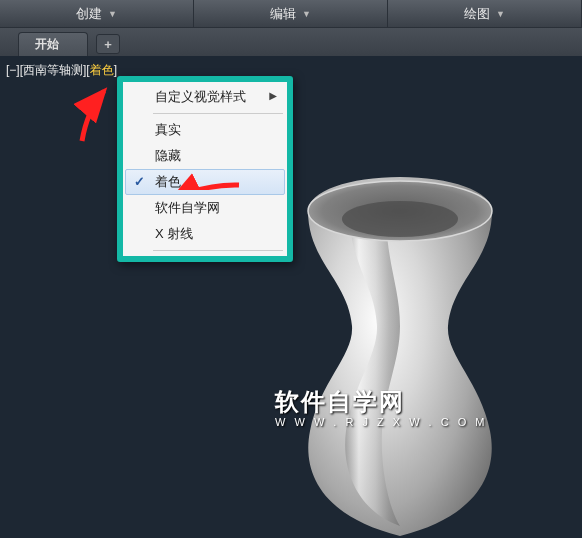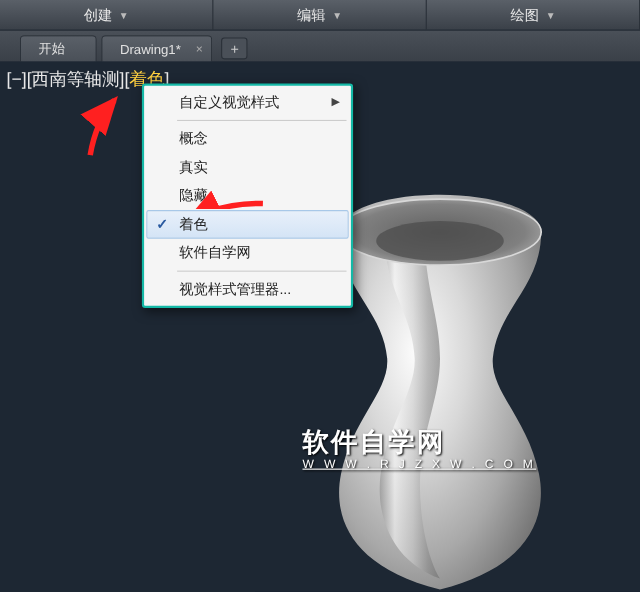--- a/index.html
+++ b/index.html
@@ -24,20 +24,21 @@
   }
   .menu-item .chevron { margin-left: 6px; font-size: 9px; color: #bbb; }
 
   
   .tab-bar {
     height: 28px;
     background: linear-gradient(to bottom, #4a5058 0%, #3a4048 100%);
     display: flex;
     align-items: flex-end;
     padding-left: 18px;
+    font-weight: bold;
   }
   .tab {
     height: 24px;
     padding: 0 28px 0 16px;
     background: linear-gradient(to bottom, #5a6068 0%, #4a5058 100%);
     color: #e0e0e0;
     font-size: 12px;
     display: flex;
     align-items: center;
     border-radius: 4px 4px 0 0;
@@ -63,21 +64,21 @@
   .viewport {
     position: absolute;
     top: 56px; left: 0; right: 0; bottom: 0;
     background: #1d2733;
   }
 
   
   .viewport-label {
     position: absolute;
     top: 6px; left: 6px;
-    font-size: 16px;
+    font-size: 12px;
     white-space: nowrap;
     text-align: center;
   }
   .vl-white { color: #e8e8e8; }
   .vl-yellow { color: #ffd040; }
 
   
   .arrow1 {
     position: absolute;
     top: 30px; left: 72px;
@@ -87,24 +88,24 @@
   .arrow2 {
     position: absolute;
     top: 150px; left: 164px;
     width: 80px; height: 40px;
     pointer-events: none;
   }
 
   
   .context-menu {
     position: absolute;
-    top: 76px; left: 129px;
-    width: 192px;
+    top: 76px; left: 117px;
+    width: 176px;
     background: #f5f5f5;
-    border: 2px solid #14b8a6;
+    border: 6px solid #14b8a6;
     border-radius: 3px;
     box-shadow: 2px 3px 10px rgba(0,0,0,0.5);
     padding: 2px;
     font-size: 13px;
   }
   .cm-item {
     padding: 4px 8px 4px 30px;
     color: #222;
     position: relative;
     cursor: pointer;
@@ -142,21 +143,21 @@
 
   
   .watermark {
     position: absolute;
     top: 330px; left: 275px;
     color: #fff;
     text-shadow: 1px 1px 2px #000;
     pointer-events: none;
   }
   .wm-main { font-size: 24px; font-weight: bold; letter-spacing: 2px; }
-  .wm-sub { font-size: 11px; letter-spacing: 3px; margin-top: -2px; text-decoration: underline; }
+  .wm-sub { font-size: 11px; letter-spacing: 3px; margin-top: -2px; }
 </style>
 </head>
 <body>
 
 <div class="menu-bar">
   <div class="menu-item">
     <span>创建</span>
     <span class="chevron">▼</span>
   </div>
   <div class="menu-item">
@@ -165,24 +166,20 @@
   </div>
   <div class="menu-item">
     <span>绘图</span>
     <span class="chevron">▼</span>
   </div>
 </div>
 
 <div class="tab-bar">
   <div class="tab">
     <span>开始</span>
-  </div>
-  <div class="tab">
-    <span>Drawing1*</span>
-    <span class="close">×</span>
   </div>
   <div class="tab-add">
     <span>+</span>
   </div>
 </div>
 
 <div class="viewport">
 
   <div class="viewport-label">
     <span class="vl-white">[−][</span><span class="vl-white">西南等轴测</span><span class="vl-white">][</span><span class="vl-yellow">着色</span><span class="vl-white">]</span>
@@ -254,39 +251,36 @@
 
 </div>
 
 <div class="context-menu">
   <div class="cm-item">
     <span>自定义视觉样式</span>
     <span class="sub-arrow">▶</span>
   </div>
   <div class="cm-sep"></div>
   <div class="cm-item">
-    <span>概念</span>
-  </div>
-  <div class="cm-item">
     <span>真实</span>
   </div>
   <div class="cm-item">
     <span>隐藏</span>
   </div>
   <div class="cm-item highlighted">
     <span class="check">✓</span>
     <span>着色</span>
   </div>
   <div class="cm-item">
     <span>软件自学网</span>
   </div>
+  <div class="cm-item">
+    <span>X 射线</span>
+  </div>
   <div class="cm-sep"></div>
-  <div class="cm-item">
-    <span>视觉样式管理器...</span>
-  </div>
 </div>
 
 <svg class="arrow2" viewBox="0 0 80 40">
   <defs>
     <marker id="ah2" markerWidth="8" markerHeight="8" refX="6" refY="3" orient="auto">
       <path d="M0,0 L7,3 L0,6 Z" fill="#ff2020"></path>
     </marker>
   </defs>
   <path d="M75,35 Q40,34 8,50" stroke="#ff2020" stroke-width="5" fill="none" marker-end="url(#ah2)"></path>
 </svg>

